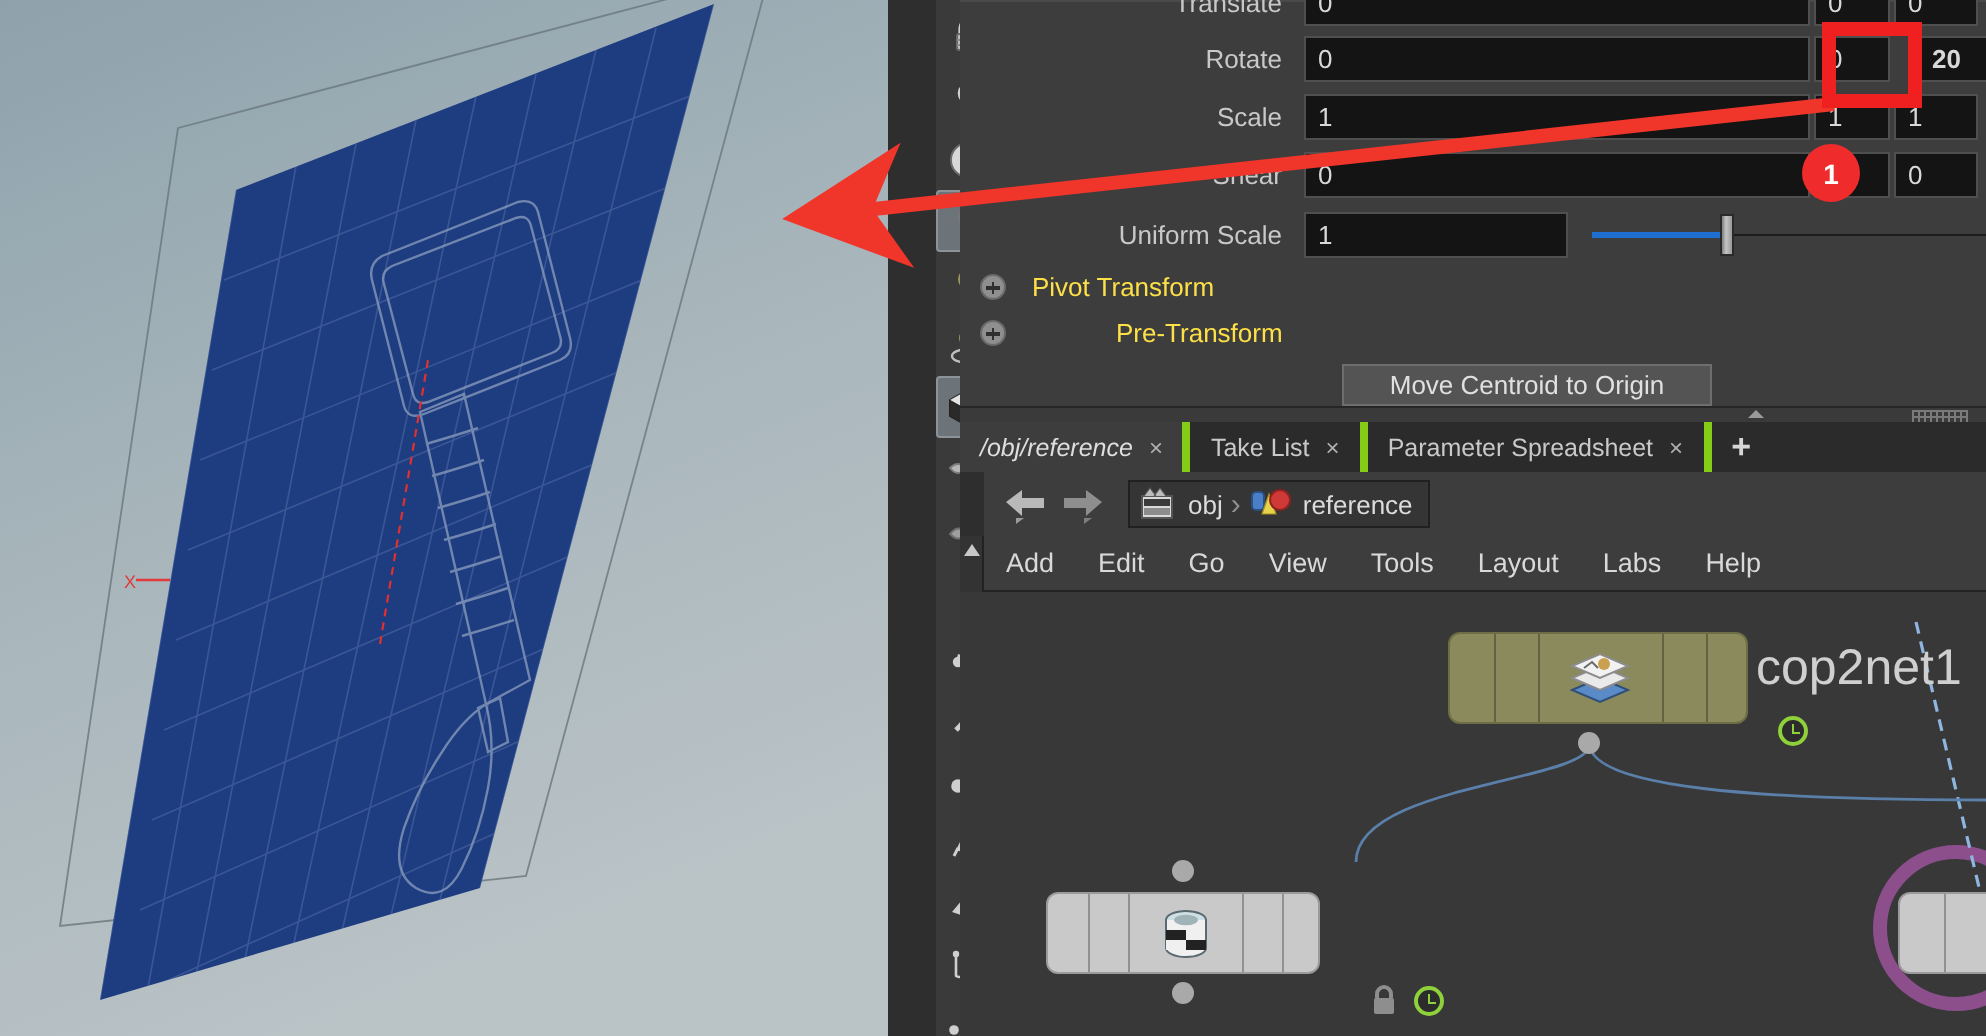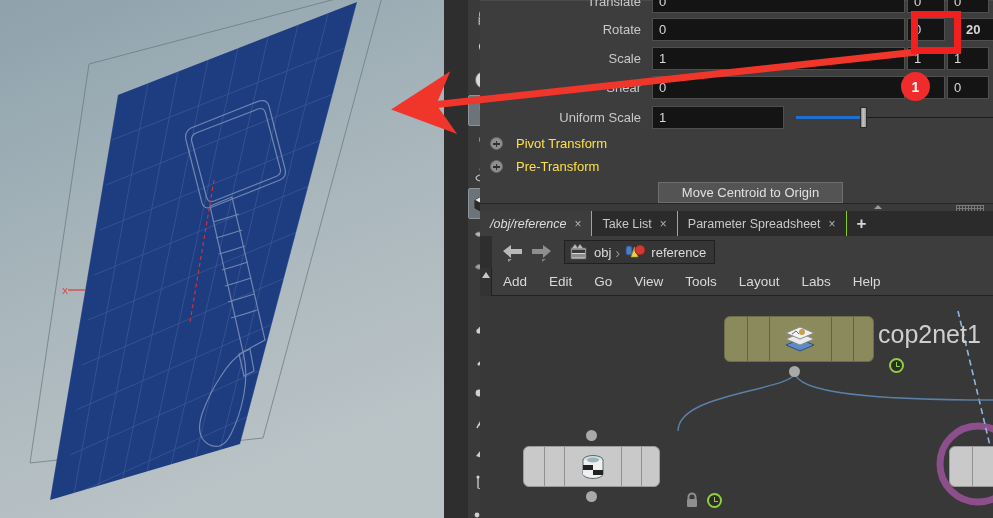--- a/index.html
+++ b/index.html
@@ -100,21 +100,21 @@
     background: #8f8f8f; position: relative; flex: 0 0 auto;
     border: 1px solid #6a6a6a;
   }
   .plus-icon:before, .plus-icon:after {
     content:''; position: absolute; background: #2f2f2f;
   }
   .plus-icon:before { left: 2px; top: 5px; width: 7px; height: 1.5px; }
   .plus-icon:after  { left: 4.7px; top: 2.5px; width: 1.5px; height: 6.5px; }
   .colltext { color: #fde047; font-size: 13px; margin-left: 13px; }
   #move-centroid {
-    position: absolute; left: 178px; top: 181px; width: 185px; height: 21px;
+    position: absolute; left: 191px; top: 181px; width: 185px; height: 21px;
     background: #545454; border: 1px solid #6e6e6e;
     color: #e0e0e0; font-size: 13px;
     display: flex; align-items: center; justify-content: center;
   }
 
   
   #param-sizer {
     position: absolute; left: 0; top: 202px; width: 513px; height: 9px;
     background: #3a3a3a; border-top: 1px solid #262626;
   }
@@ -132,21 +132,21 @@
   }
 
   
   #tabstrip {
     position: absolute; left: 0; top: 211px; width: 513px; height: 25px;
     background: #2b2b2b; display: flex; align-items: stretch;
   }
   .tab {
     display: flex; align-items: center; gap: 8px;
     padding: 0 10px; font-size: 12.5px; color: #c9c9c9;
-    border-right: 1px solid #84cc16;
+    border-right: 4px solid #84cc16;
   }
   .tab.active { background: #3d3d3d; color: #dedede; font-style: italic; }
   .tab .x { color: #b0b0b0; font-size: 12px; font-style: normal; }
   .tab-add {
     display: flex; align-items: center; justify-content: center;
     width: 30px; color: #d6d6d6; font-size: 17px; font-weight: bold;
   }
 
   
   #crumbbar {
@@ -501,21 +501,21 @@
             <div class="uscale-fill"></div>
             <div class="uscale-thumb"></div>
           </div>
         </div>
       </div>
 
       <div class="collrow" style="top:129px;">
         <span class="plus-icon"></span>
         <span class="colltext">Pivot Transform</span>
       </div>
-      <div class="collrow" style="top:152px;">
+      <div class="collrow" style="top:152px;gap:42px;">
         <span class="plus-icon"></span>
         <span class="colltext">Pre-Transform</span>
       </div>
 
       <div id="move-centroid">Move Centroid to Origin</div>
 
       <div id="param-sizer">
         <span class="uparrow"></span>
         <span class="grip"></span>
       </div>

